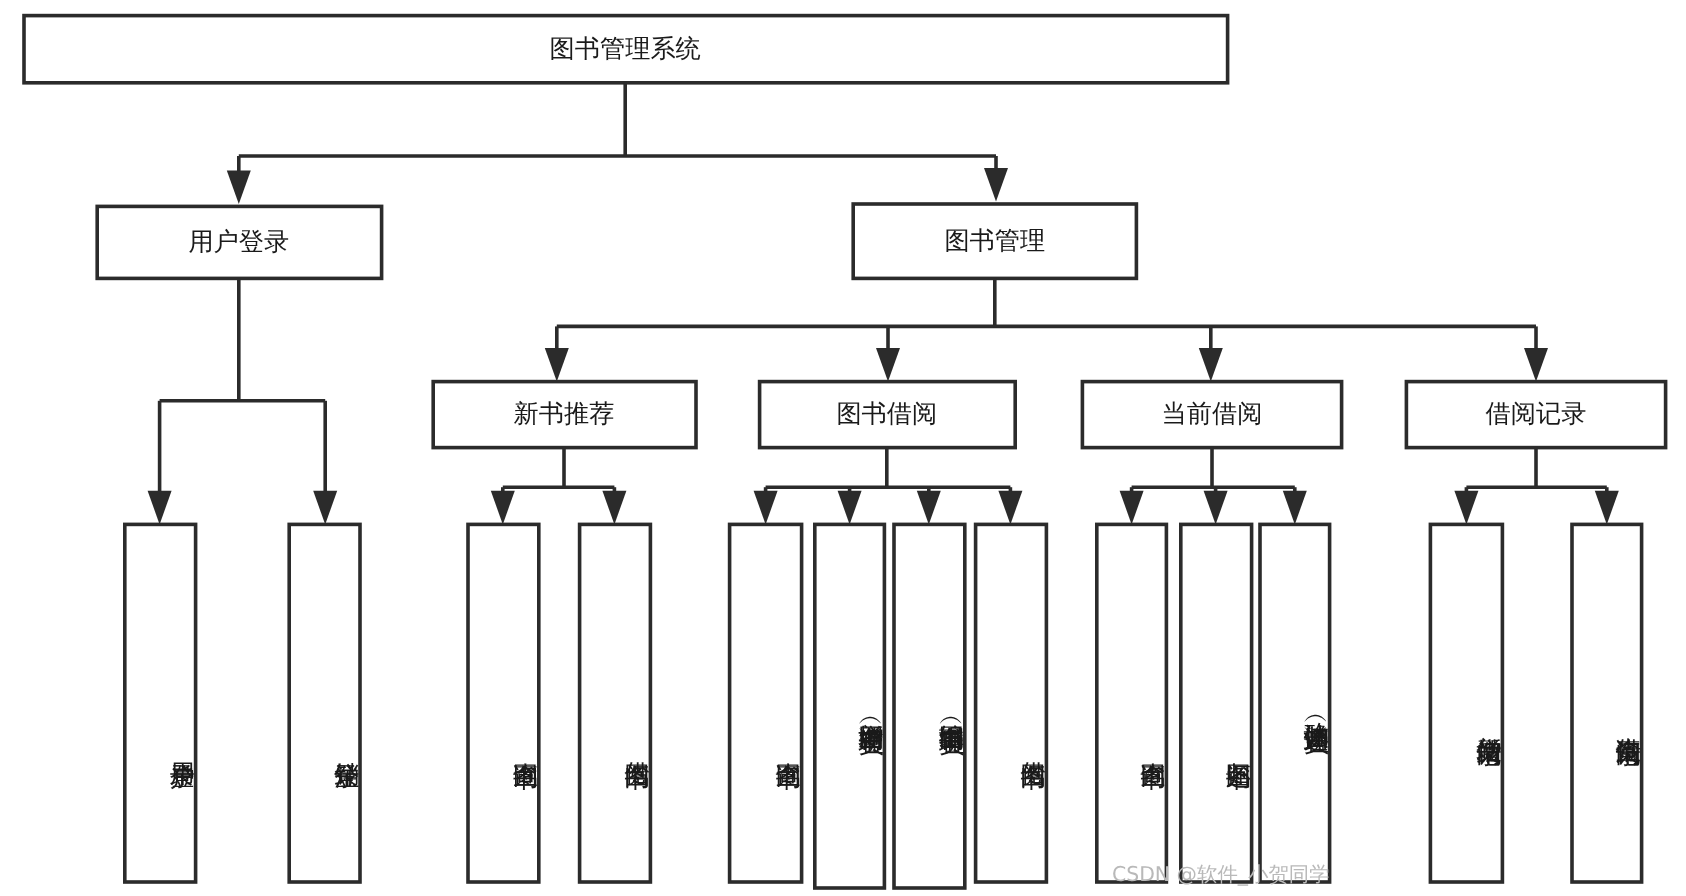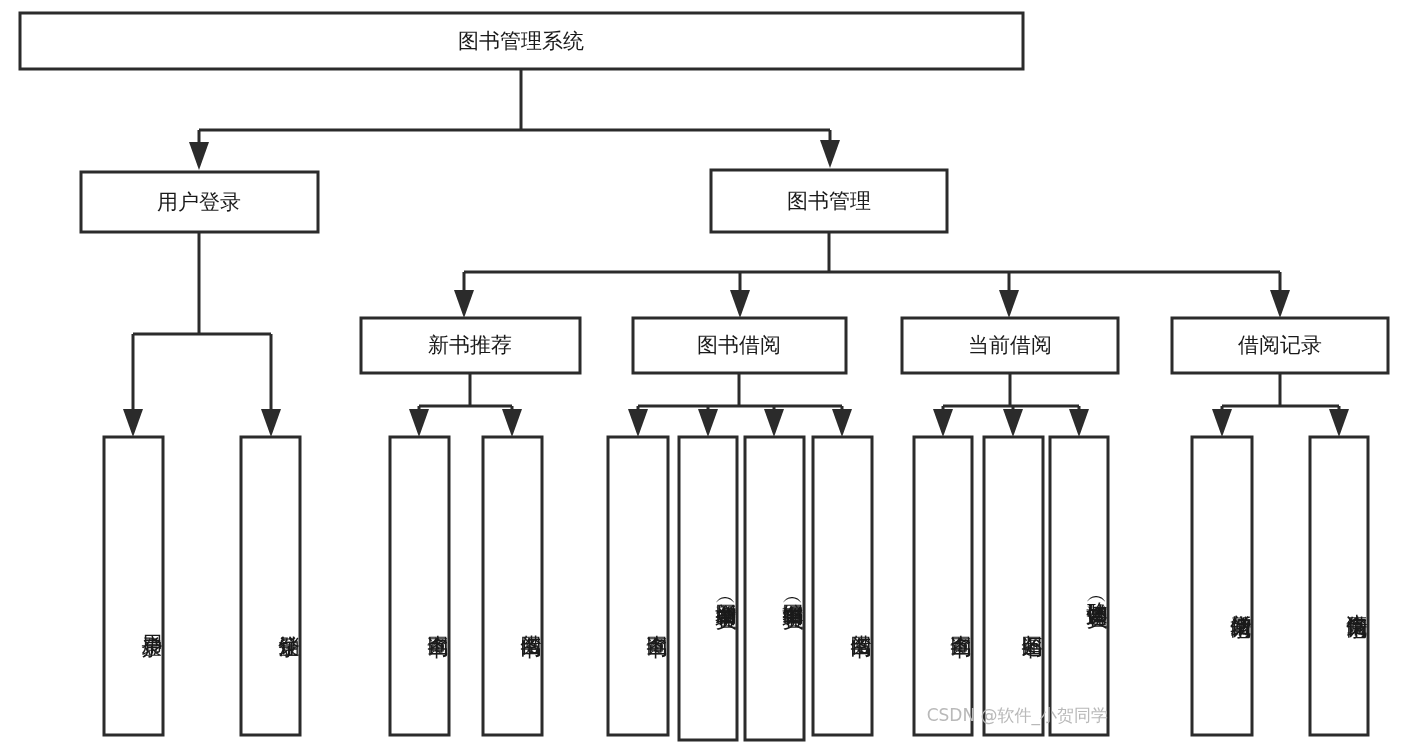--- a/index.html
+++ b/index.html
@@ -59,21 +59,21 @@
     text-orientation: upright;
     display: flex;
     align-items: flex-start;
     justify-content: center;
     letter-spacing: 1px;
     pointer-events: none;
   }
   .watermark {
     position: absolute;
     right: 10px;
-    bottom: 20px;
+    bottom: 7px;
     font-family: "DejaVu Sans", "Liberation Sans", sans-serif;
     font-size: 17px;
     color: #b9b9b9;
     white-space: pre;
     text-align: center;
   }
 </style>
 </head>
 <body>
 

